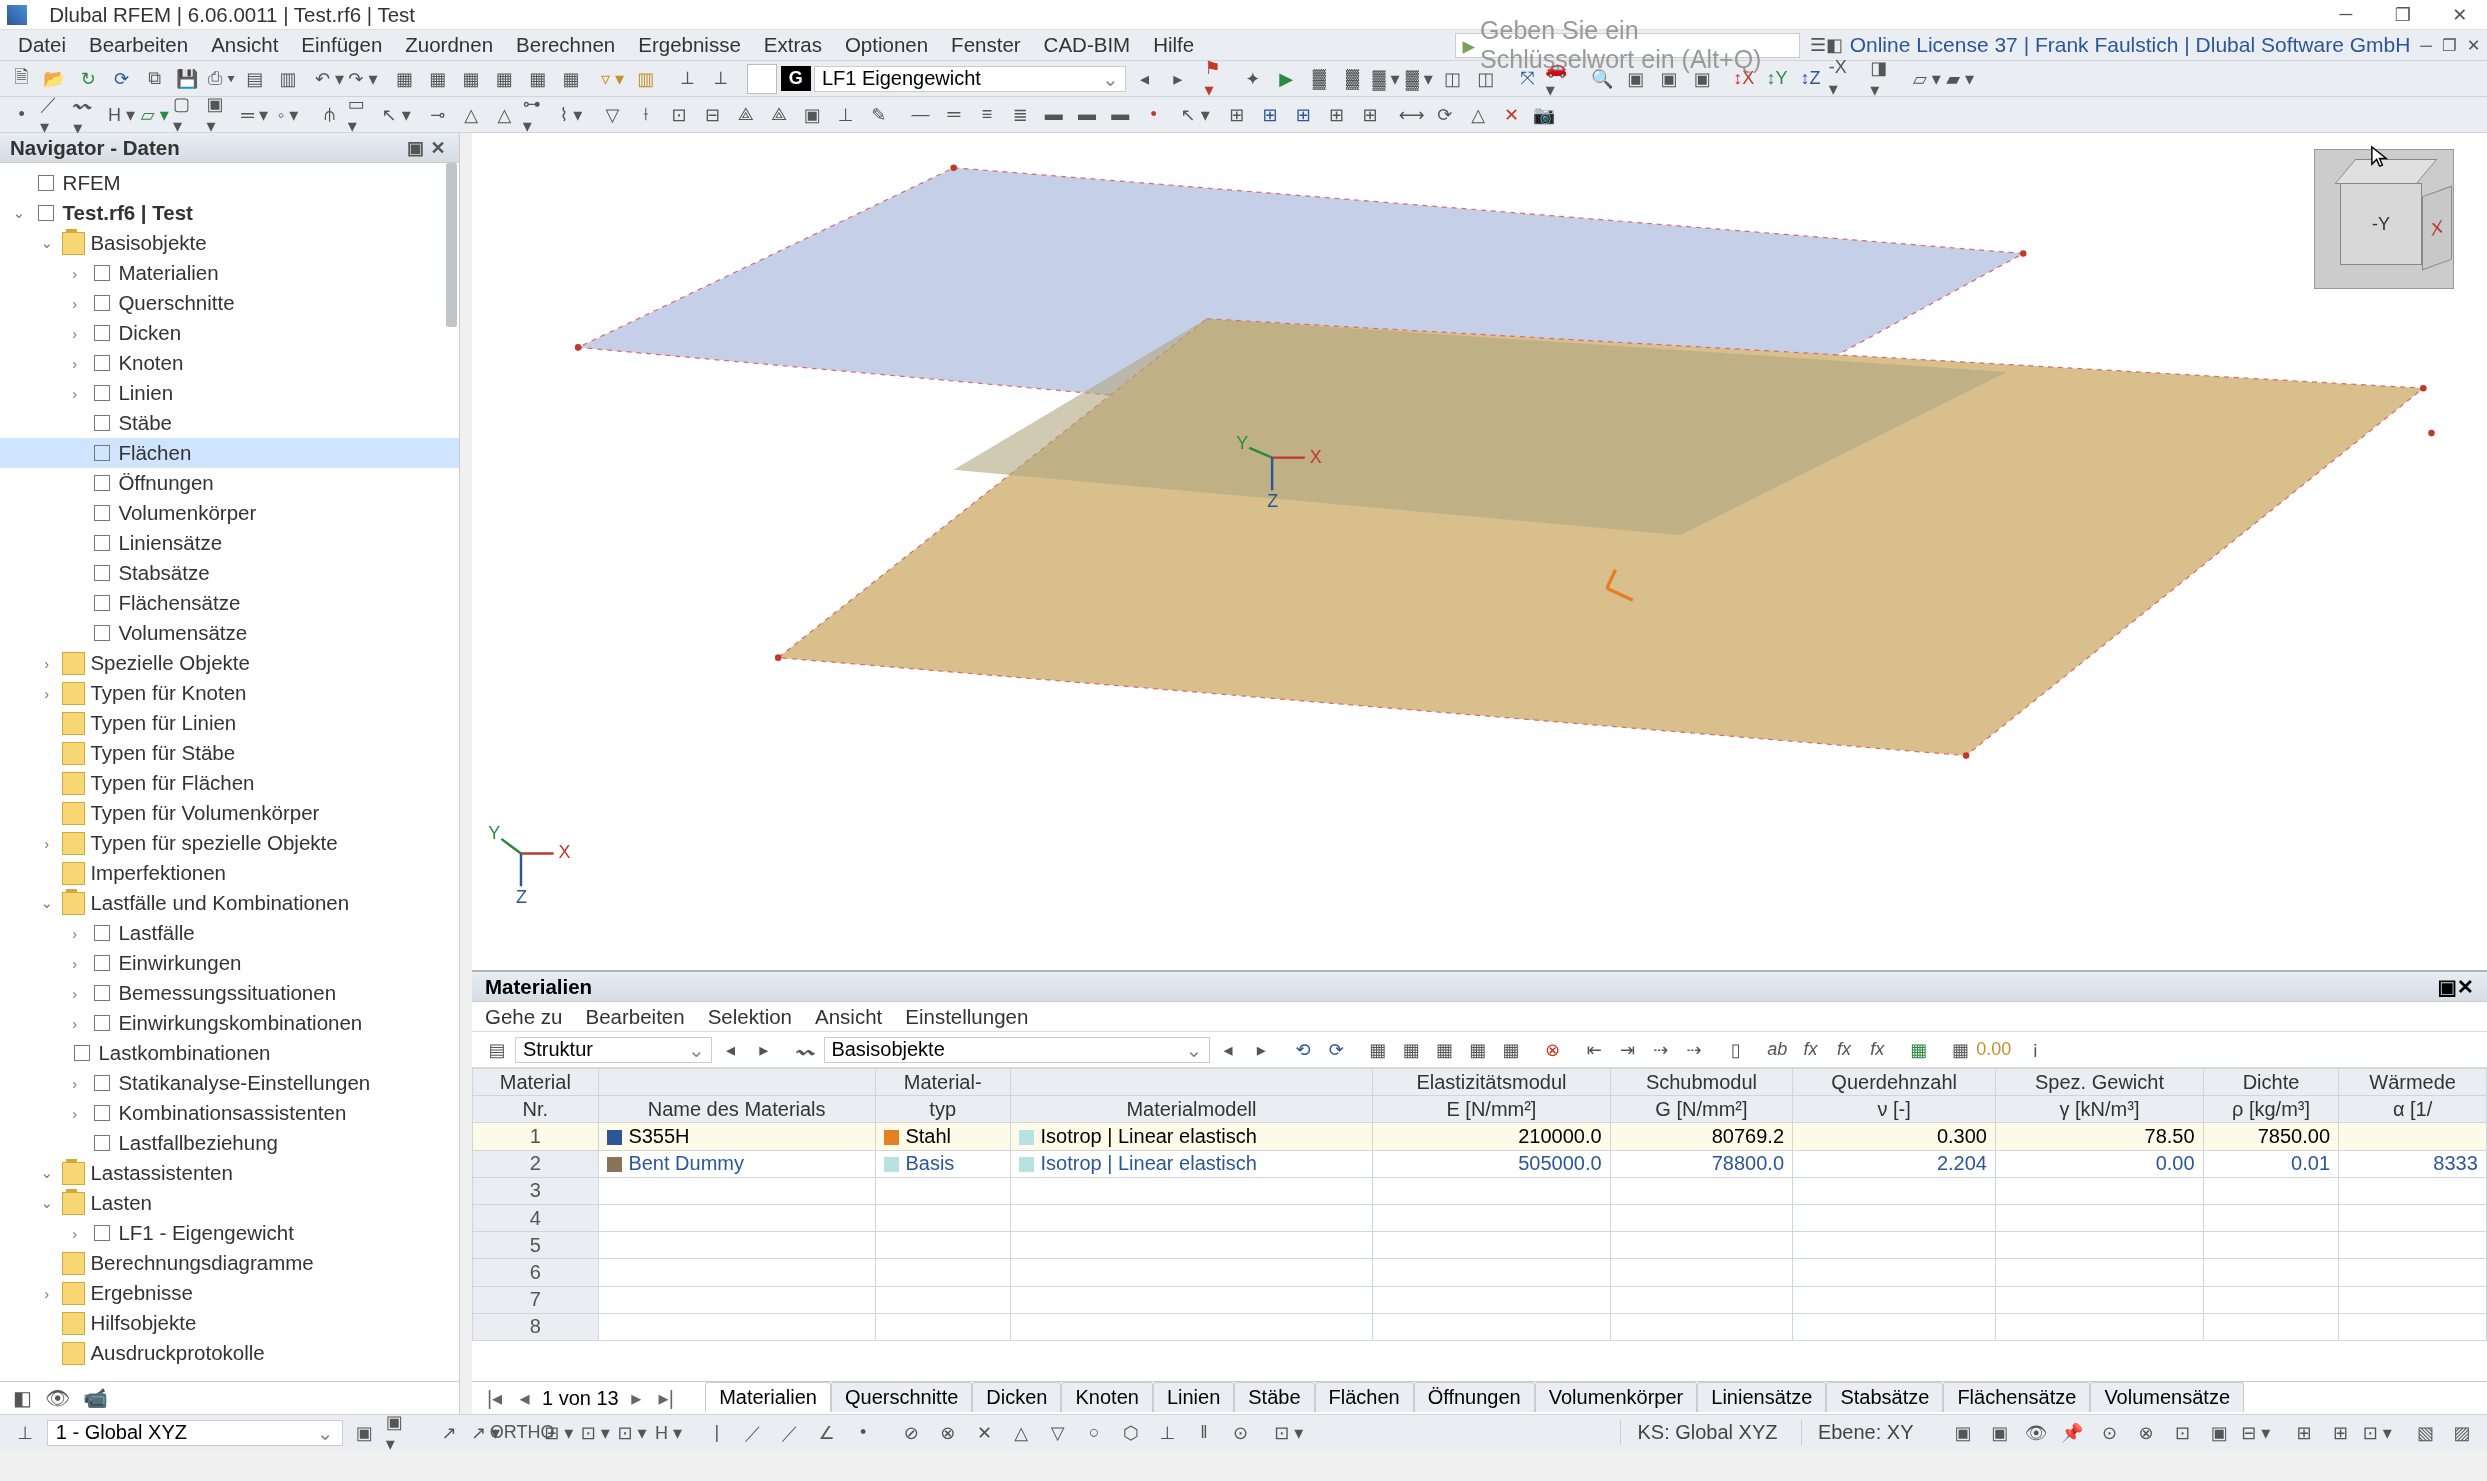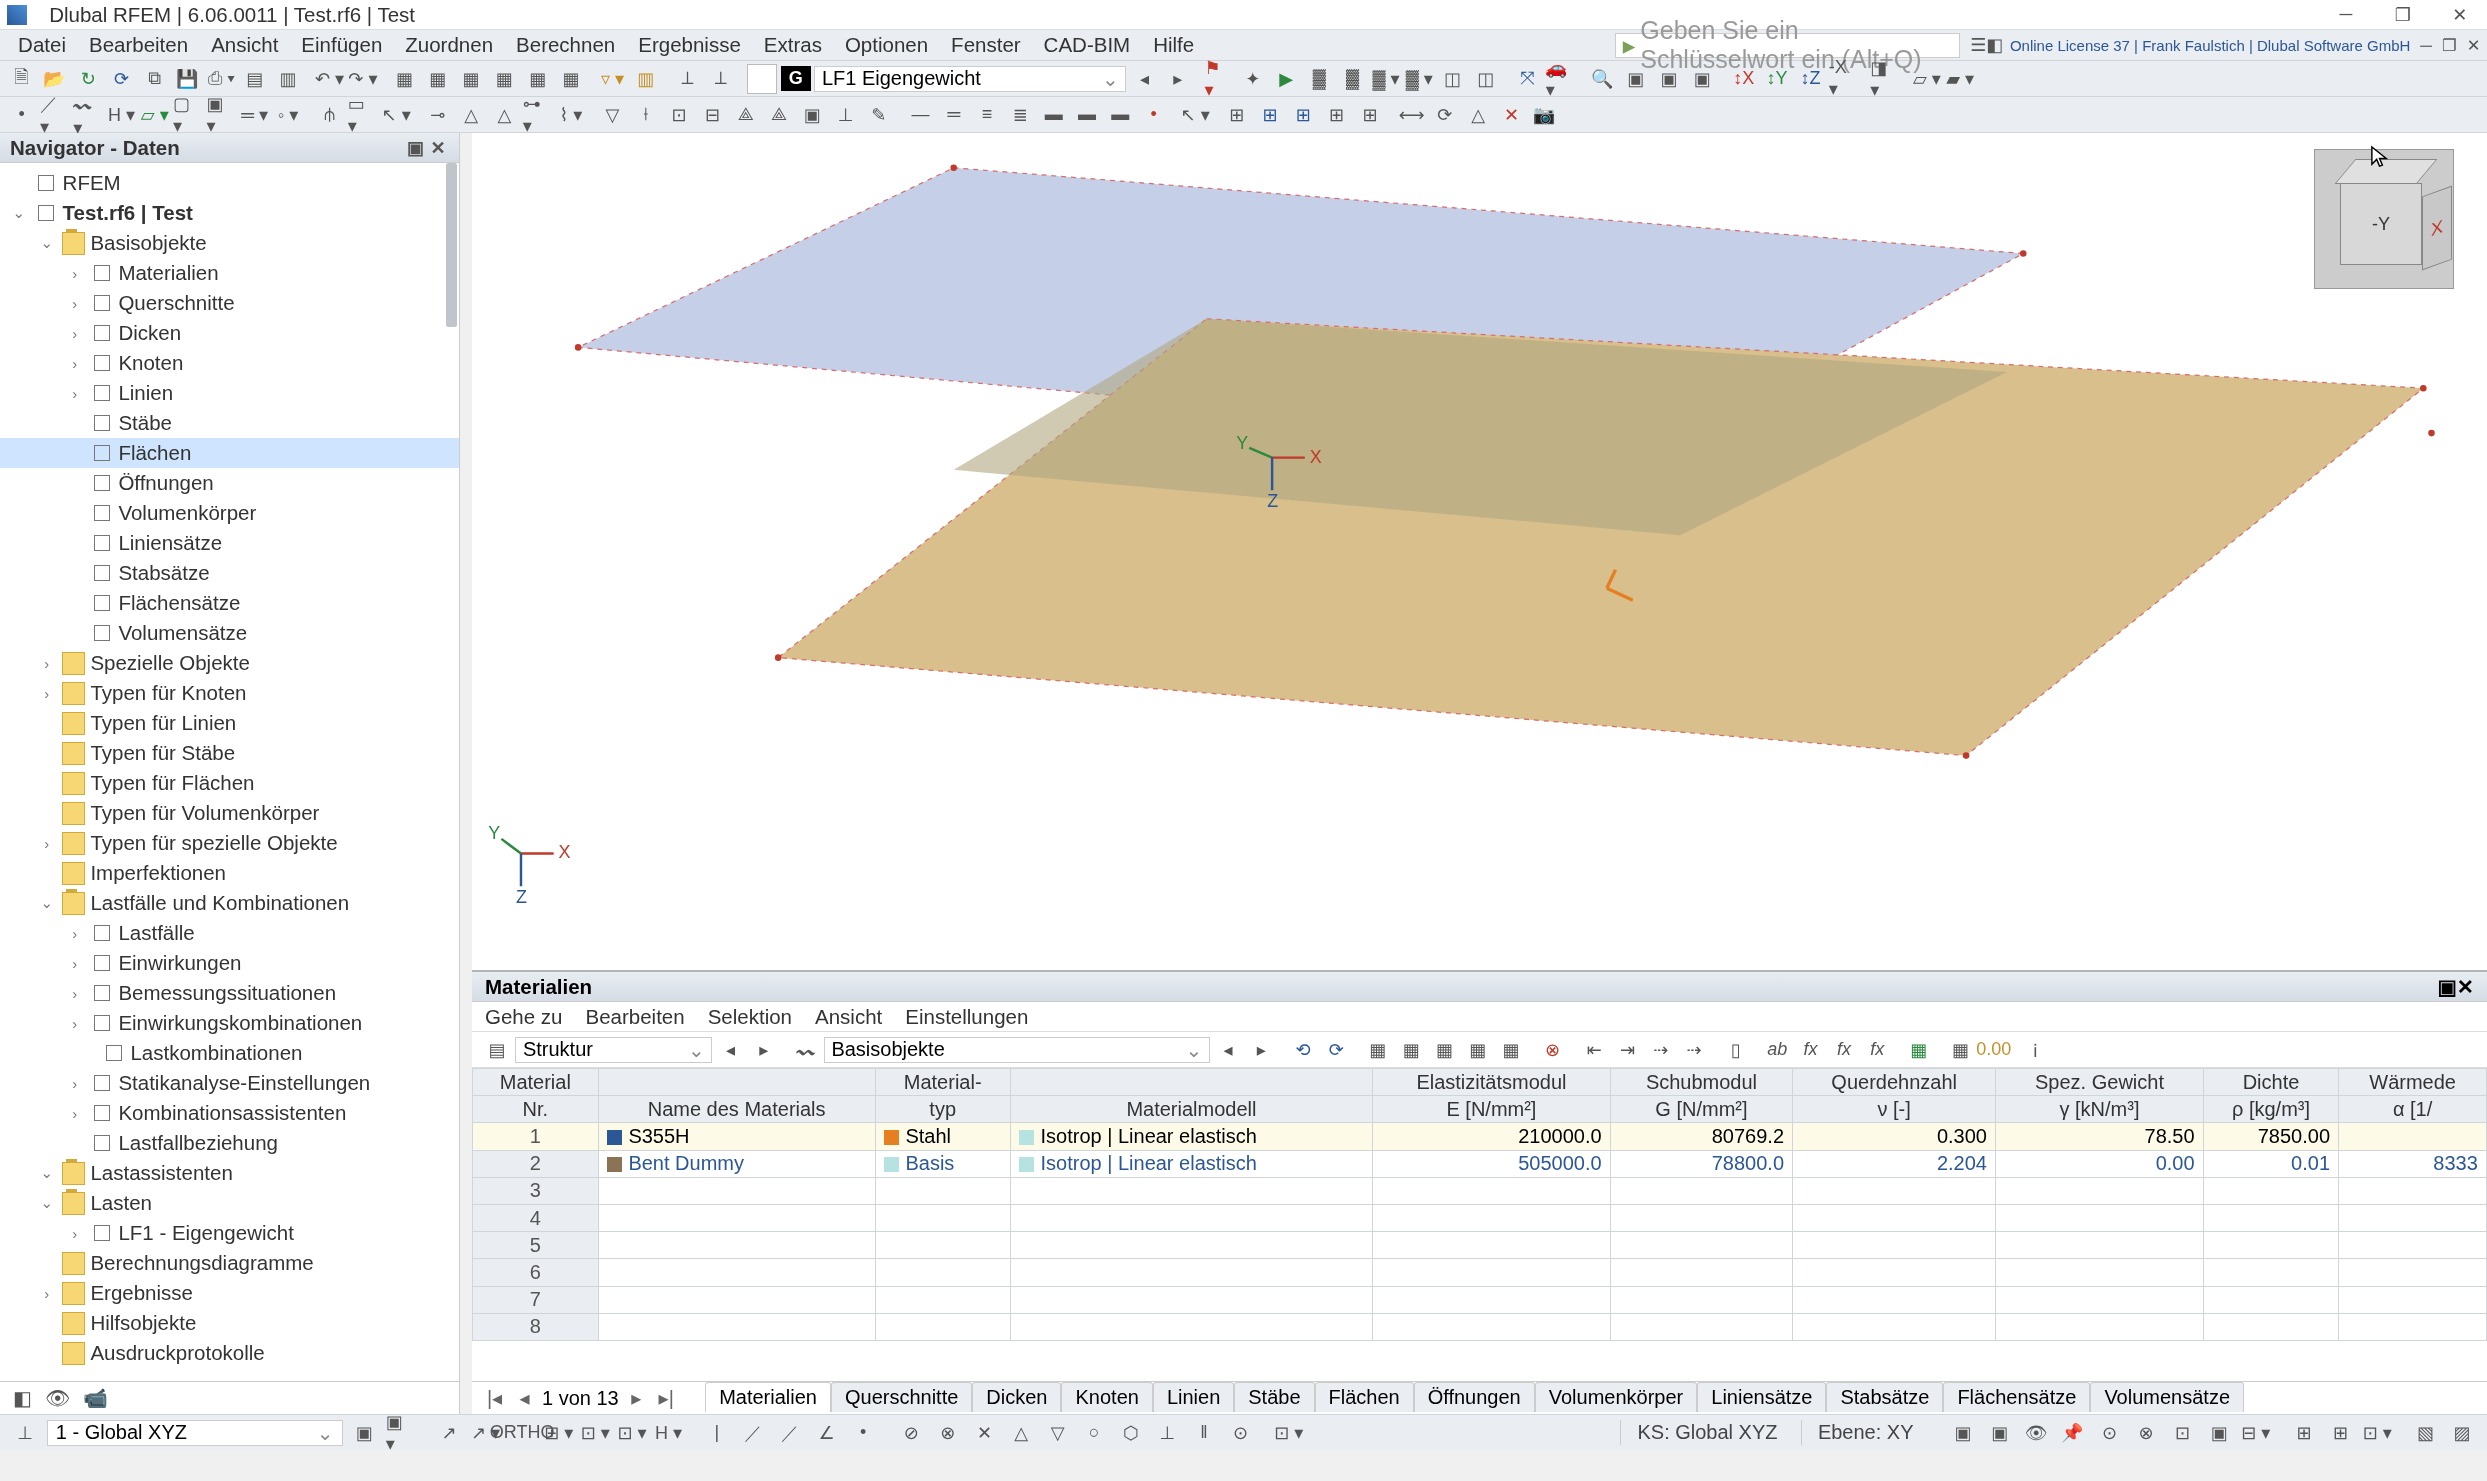--- a/index.html
+++ b/index.html
@@ -6,21 +6,21 @@
 body { width:2487px; height:1482px; background:#f0f0f0; font-size:20px; overflow:hidden; position:relative; }
 .titlebar { height:30px; background:#fff; display:flex; align-items:center; padding:0 6.6px; border-bottom:0.8px solid #ddd;gap:16px; }
 .titlebar .ico { width:20px; height:20px; margin-right:6.6px; background:linear-gradient(45deg,#2b5797,#4a90d9); }
 .titlebar .title { flex:1; font-size:20.5px; color:#333; }
 .titlebar .winbtn { width:41px; text-align:center; font-size:18px; color:#555; }
 .menubar { height:31px; background:#eaeef2; display:flex; align-items:center; padding:0 6.6px; font-size:20.5px; color:#333; border-bottom:0.8px solid #d0d5da; }
 .menubar .menu { padding:0 11.5px; height:100%; display:flex; align-items:center; }
 .menubar .spacer { flex:1; }
 .menubar .kw { width:345px; height:25px; border:0.8px solid #ccc; background:#fff; color:#999; font-size:25px; padding:0 6.6px; display:flex; align-items:center; margin:0 10px; }
 .menubar .kw:before { content:"▸"; color:#7ba05b; margin-right:5px; }
-.menubar .license { color:#2b5797; font-size:15px; margin-left:6.6px; }
+.menubar .license { color:#2b5797; font-size:21px; margin-left:6.6px; }
 .menubar .doc { color:#555; font-size:16.4px; margin-left:10px; }
 .toolbar { height:36px; background:#eaeef2; display:flex; align-items:center; padding:0 6.6px; gap:3.3px; border-bottom:0.8px solid #d0d5da; }
 .tbtn { width:30px; height:30px; display:flex; align-items:center; justify-content:center; font-size:18px; color:#555; }
 .tsep { width:5px; height:30px; }
 .lfbox { background:#000; color:#fff; padding:1.6px 8.2px; font-size:18px; font-weight:bold; }
 .lfsel { width:312px; height:26px; border:0.8px solid #ccc; background:#fff; padding:0 6.6px; font-size:20px; display:flex; align-items:center; justify-content:space-between; }
 .lfsel:after { content:"⌄"; color:#888; }
 .main { display:flex; height:1281px;gap:12px; }
 .navpanel { width:460px; background:#fff; border-right:0.8px solid #ccc; display:flex; flex-direction:column; }
 .navhead { height:30px; background:linear-gradient(#e8edf2,#d5dce4); padding:0 10px; display:flex; align-items:center; font-size:20.5px; font-weight:600; color:#333; border-bottom:0.8px solid #ccc; }
@@ -372,21 +372,21 @@
         <div class="tn" style="padding-left: 64px;">
           <span class="tw">›</span>
           <span class="ico icosm"></span>
           <span>Bemessungssituationen</span>
         </div>
         <div class="tn" style="padding-left: 64px;">
           <span class="tw">›</span>
           <span class="ico icosm"></span>
           <span>Einwirkungskombinationen</span>
         </div>
-        <div class="tn" style="padding-left: 76px; text-align: right;">
+        <div class="tn" style="padding-left: 44px; text-align: right;">
           <span class="tw"></span>
           <span class="ico icosm"></span>
           <span>Lastkombinationen</span>
         </div>
         <div class="tn" style="padding-left: 64px;">
           <span class="tw">›</span>
           <span class="ico icosm"></span>
           <span>Statikanalyse-Einstellungen</span>
         </div>
         <div class="tn" style="padding-left: 64px;">

